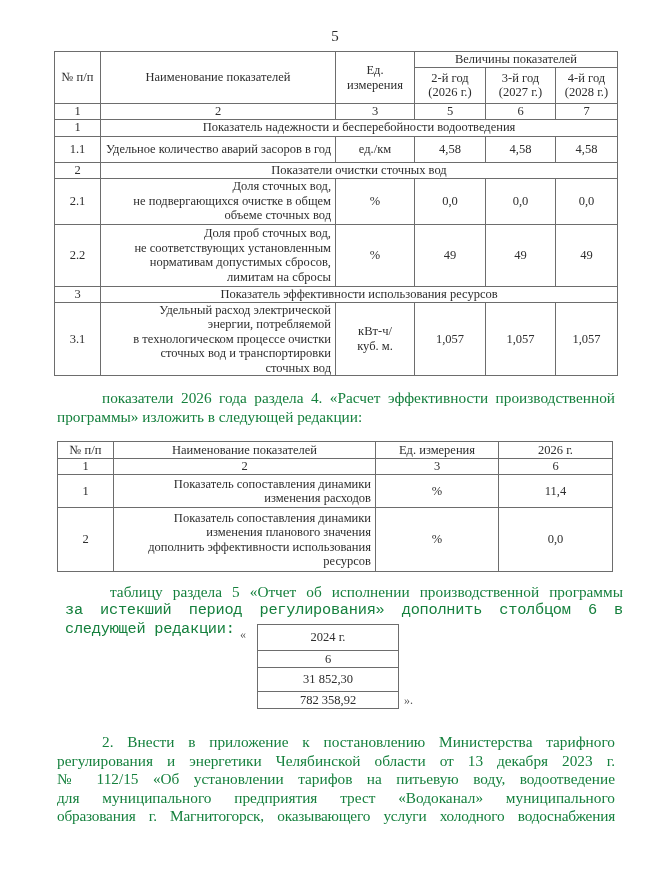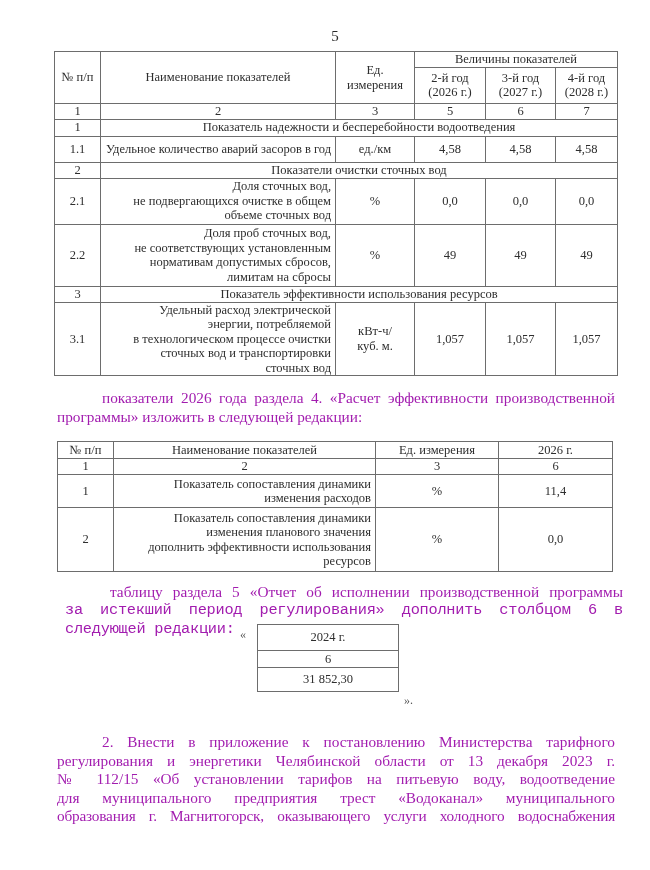--- a/index.html
+++ b/index.html
@@ -43,21 +43,21 @@
 
     #t1 { left: 54px; top: 51px; width: 563px; }
     #t2 { left: 57px; top: 441px; width: 555px; }
     #t3 { left: 257px; top: 624px; width: 141px; }
 
     .para {
       position: absolute;
       font-size: 15.3px;
       line-height: 19px;
       text-align: justify;
-      color: #a21caf;
+      color: #15803d;
     }
     .para .line {
       display: block;
       text-align: justify;
       text-align-last: justify;
     }
     .para .line.last { text-align-last: left; }
     .quote-open {
       position: absolute;
       left: 240px;
@@ -238,20 +238,23 @@
   <tbody>
       <tr style="height:26px">
         <td>2024 г.</td>
       </tr>
   <tr style="height:17px">
         <td>6</td>
       </tr>
   <tr style="height:24px">
         <td>31 852,30</td>
       </tr>
+  <tr style="height:17px">
+        <td>782 358,92</td>
+      </tr>
 </tbody>
   </table>
 <span class="quote-close">».</span>
 
 <div class="para" style="left:57px; top:733px; width:558px; line-height:18.6px;">
   <span class="line" style="padding-left:45px;">2. Внести в приложение к постановлению Министерства тарифного</span>
   <span class="line">регулирования и энергетики Челябинской области от 13 декабря 2023 г.</span>
   <span class="line">№ 112/15 «Об установлении тарифов на питьевую воду, водоотведение</span>
   <span class="line">для муниципального предприятия трест «Водоканал» муниципального</span>
   <span class="line" style="letter-spacing:-0.2px;">образования г. Магнитогорск, оказывающего услуги холодного водоснабжения</span>

